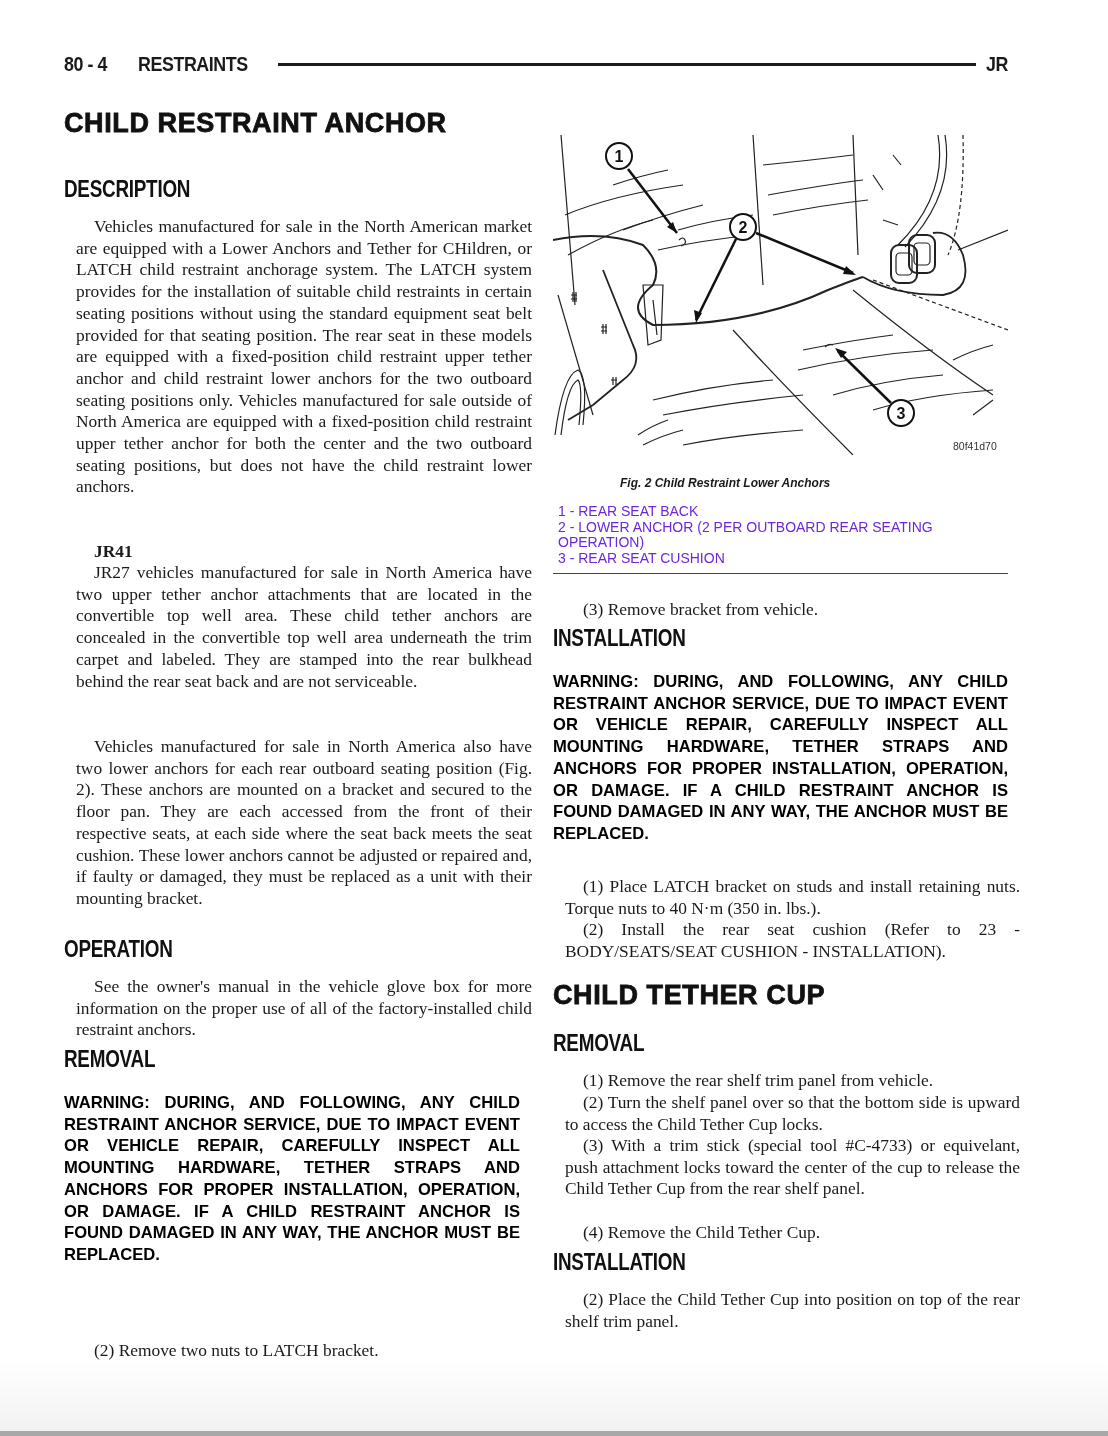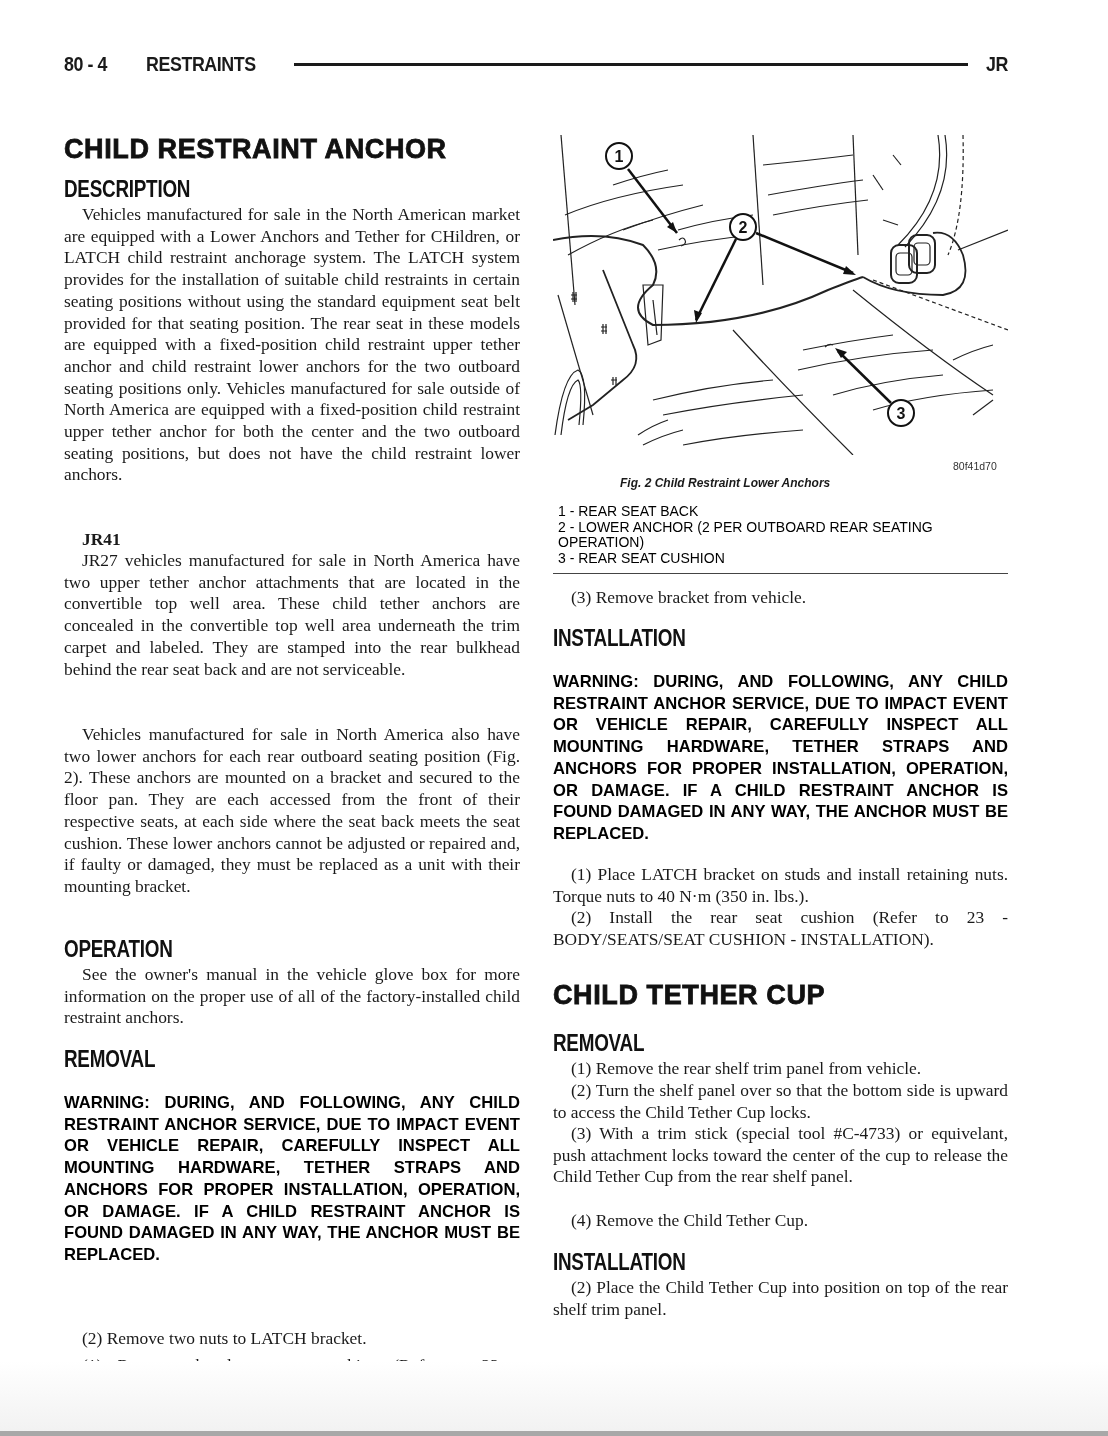--- a/index.html
+++ b/index.html
@@ -7,21 +7,21 @@
     width: 1108px; height: 1436px; overflow: hidden;
     background: #ffffff; position: relative;
     font-family: "Liberation Serif", serif; color: #1a1a1a;
   }
   .page-bottom {
     position: absolute; left: 0; right: 0; bottom: 0; height: 70px;
     background: linear-gradient(#ffffff, #f2f2f2);
     border-bottom: 5px solid #a8a8a8;
   }
   
-  .hdr { position: absolute; left: 64px; top: 50px; width: 944px; height: 28px; display: flex; align-items: center; gap: 8px; }
+  .hdr { position: absolute; left: 64px; top: 50px; width: 944px; height: 28px; display: flex; align-items: center; }
   .hdr .num, .hdr .sec, .hdr .code {
     font-family: "Liberation Sans", sans-serif; font-weight: bold; font-size: 21px;
     letter-spacing: -0.5px; transform: scaleX(0.85); transform-origin: left center;
     white-space: nowrap; color: #1a1a1a;
   }
   .hdr .num { width: 74px; }
   .hdr .sec { width: 174px; margin-left: 0; }
   .hdr .rule { flex: 1; height: 3px; background: #1a1a1a; margin: 0 6px 0 -34px; }
   .hdr .code { transform-origin: right center; }
 
@@ -34,54 +34,54 @@
     font-size: 27px; letter-spacing: 0.6px; color: #111; white-space: nowrap;
     -webkit-text-stroke: 0.8px #111;
   }
   .h2 {
     position: absolute; font-family: "Liberation Sans", sans-serif; font-weight: bold;
     font-size: 23px; color: #111; white-space: nowrap;
     transform: scaleX(0.82); transform-origin: left top; letter-spacing: -0.3px;
   }
   .para {
     position: absolute; font-size: 17.4px; line-height: 21.7px; text-align: justify;
-    text-align-last: left; margin: 0; hyphens: manual;
+    text-align-last: left; margin: 12px; hyphens: manual;
   }
   .para .ind { display: inline-block; width: 18px; }
   .warn {
     position: absolute; font-family: "Liberation Sans", sans-serif; font-weight: bold;
     font-size: 16.6px; line-height: 21.7px; text-align: justify; margin: 0; color: #000000;
   }
   .cap-title {
     position: absolute; font-family: "Liberation Sans", sans-serif; font-weight: bold;
     font-style: italic; font-size: 12px; white-space: nowrap;
   }
   .legend {
     position: absolute; font-family: "Liberation Sans", sans-serif; font-size: 14px;
-    line-height: 15.7px; color: #000000;
+    line-height: 15.7px; color: #6d28d9;
   }
   .legend div { white-space: nowrap; }
   .fig-rule { position: absolute; height: 1px; background: #444; }
   .figure { position: absolute; }
   .fig-code {
-    position: absolute; font-family: "Liberation Sans", sans-serif; font-size: 10.5px; color: #333; margin-top: 20px;
+    position: absolute; font-family: "Liberation Sans", sans-serif; font-size: 10.5px; color: #333;
   }
 </style>
 </head>
 <body>
 
 <div class="hdr">
   <span class="num">80 - 4</span>
   <span class="sec">RESTRAINTS</span>
   <span class="rule"></span>
   <span class="code">JR</span>
 </div>
 
 <div class="col left">
-  <div class="h1" style="top:134px;text-align:center;">CHILD RESTRAINT ANCHOR</div>
+  <div class="h1" style="top:108px;text-align:center;">CHILD RESTRAINT ANCHOR</div>
 
   <div class="h2" style="top:176px;">DESCRIPTION</div>
   <p class="para" style="top:204px; width:456px;"><span class="ind"></span><span>Vehicles manufactured for sale in the North American market are equipped with a Lower Anchors and Tether for CHildren, or LATCH child restraint anchorage system. The LATCH system provides for the installation of suitable child restraints in certain seating positions without using the standard equipment seat belt provided for that seating position. The rear seat in these models are equipped with a fixed-position child restraint upper tether anchor and child restraint lower anchors for the two outboard seating positions only. Vehicles manufactured for sale outside of North America are equipped with a fixed-position child restraint upper tether anchor for both the center and the two outboard seating positions, but does not have the child restraint lower anchors.</span></p>
   <p class="para" style="top:529px; width:456px;font-weight:bold;"><span class="ind"></span><span>JR41</span></p>
   <p class="para" style="top:550px; width:456px;"><span class="ind"></span><span>JR27 vehicles manufactured for sale in North America have two upper tether anchor attachments that are located in the convertible top well area. These child tether anchors are concealed in the convertible top well area underneath the trim carpet and labeled. They are stamped into the rear bulkhead behind the rear seat back and are not serviceable.</span></p>
   <p class="para" style="top:724px; width:456px;"><span class="ind"></span><span>Vehicles manufactured for sale in North America also have two lower anchors for each rear outboard seating position (Fig. 2). These anchors are mounted on a bracket and secured to the floor pan. They are each accessed from the front of their respective seats, at each side where the seat back meets the seat cushion. These lower anchors cannot be adjusted or repaired and, if faulty or damaged, they must be replaced as a unit with their mounting bracket.</span></p>
 
   <div class="h2" style="top:936px;">OPERATION</div>
   <p class="para" style="top:964px; width:456px;"><span class="ind"></span><span>See the owner's manual in the vehicle glove box for more information on the proper use of all of the factory-installed child restraint anchors.</span></p>
 

